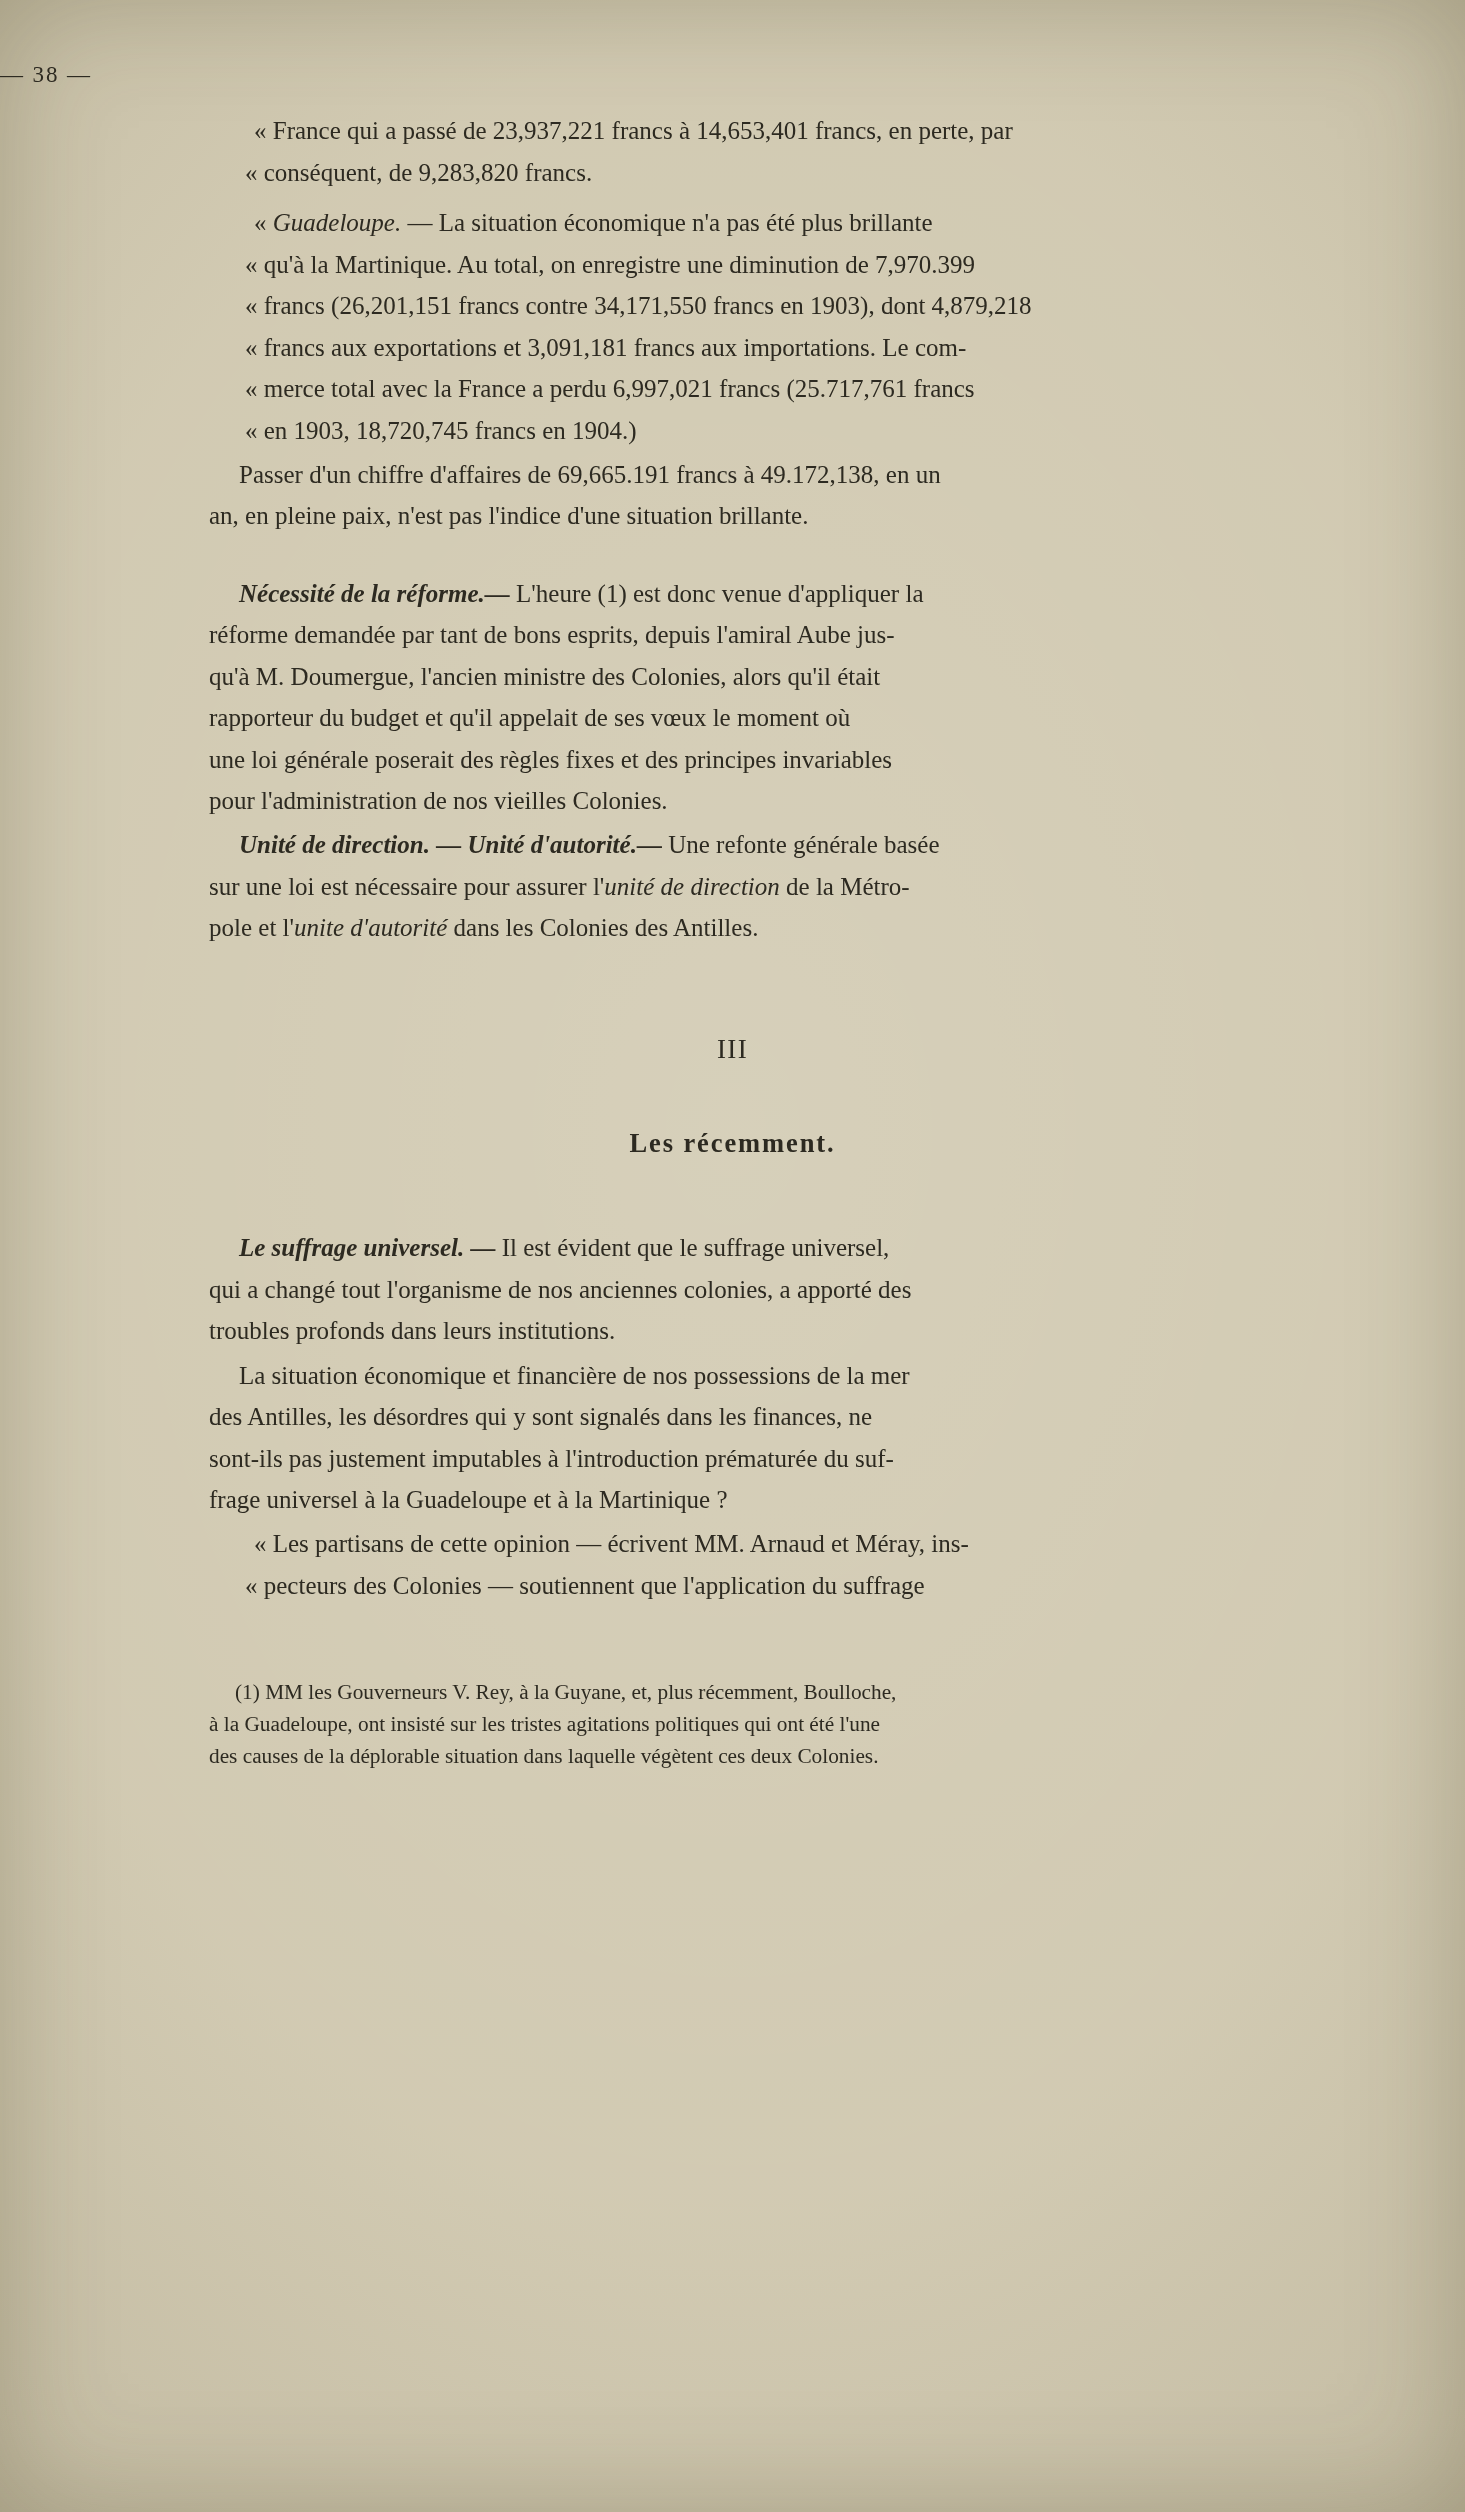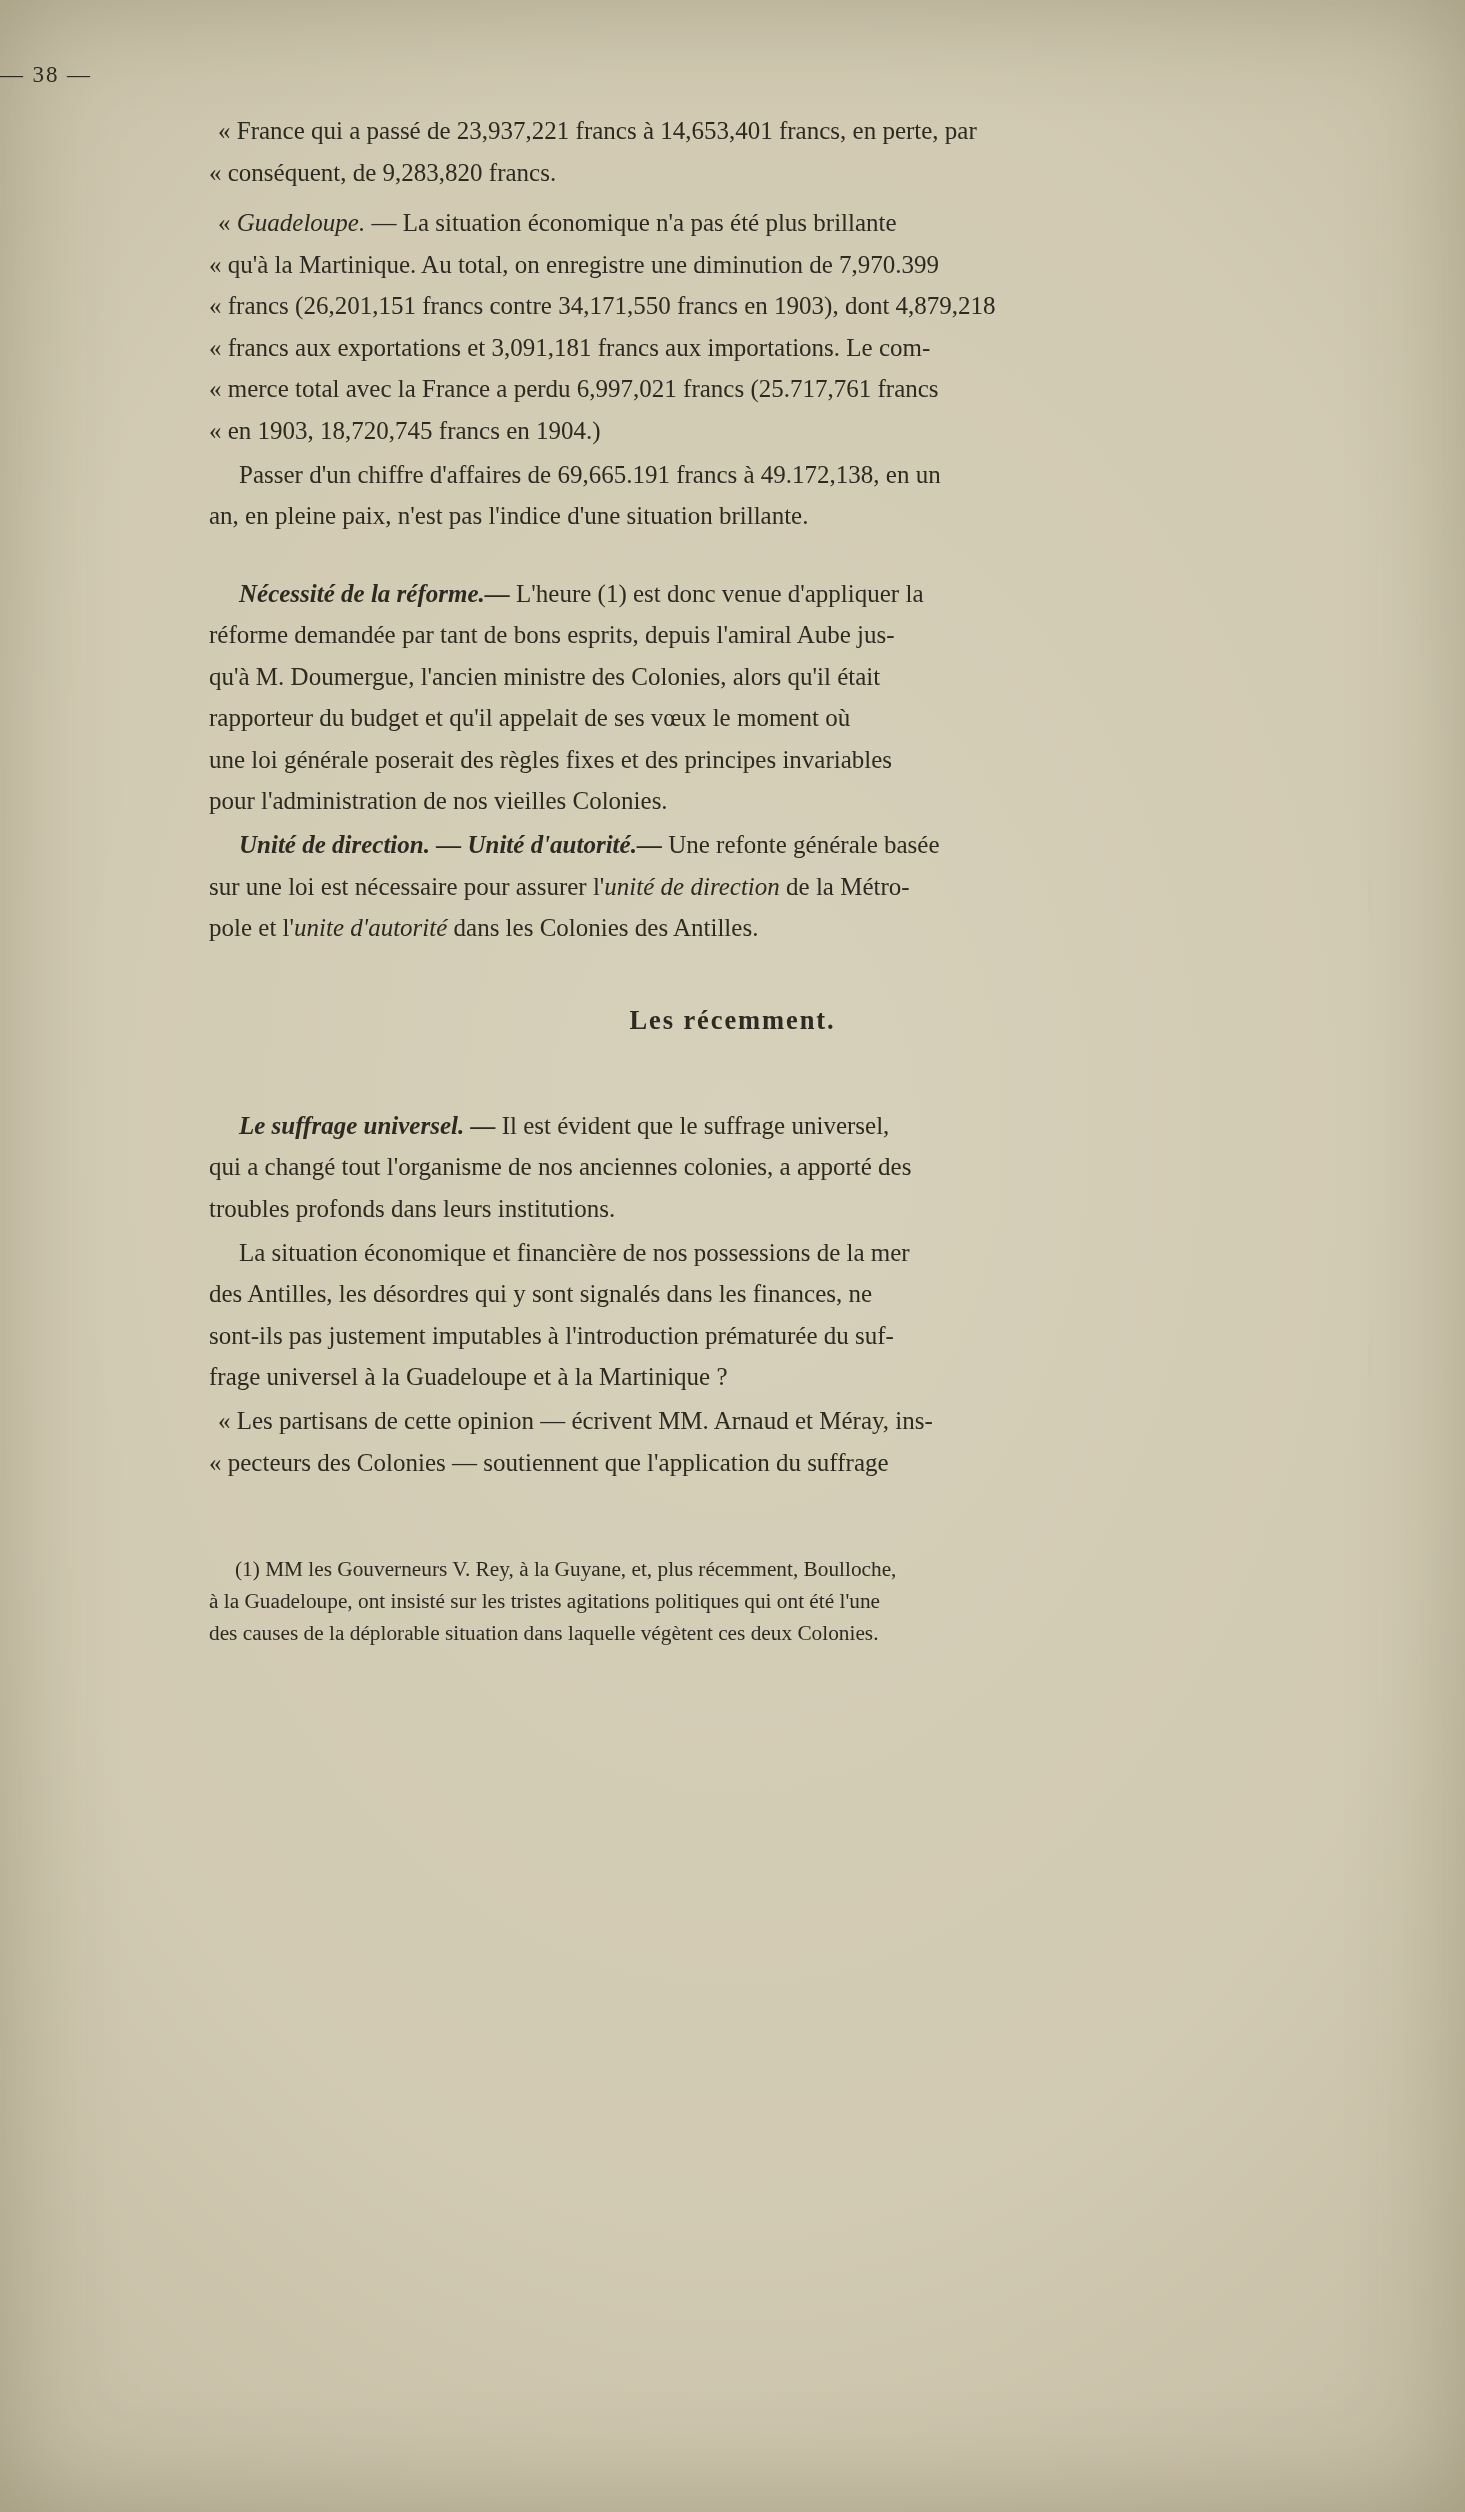--- a/index.html
+++ b/index.html
@@ -34,21 +34,21 @@
     width: 1047px;
     margin: 22px auto 0;
     font-size: 25px;
     line-height: 1.66;
   }
   .para {
     margin: 0 0 2.6px 0;
     white-space: pre-line;
     text-align: left;
   }
-  .para.quote { text-indent: 9px; }
+  .para.quote { text-indent: 9px; margin-left: 36px; }
   .para.body  { text-indent: 30px; }
   .para.space-before    { margin-top: 36px; }
   .para.space-before-sm { margin-top: 9px; }
   .seg.normal { }
   .seg.italic { font-style: italic; }
   .seg.bolditalic { font-style: italic; font-weight: 700; }
   .section-heading { text-align: center; }
   .section-number {
     margin-top: 78px;
     font-size: 27px;
@@ -94,20 +94,21 @@
 qu'à M. Doumergue, l'ancien ministre des Colonies, alors qu'il était
 rapporteur du budget et qu'il appelait de ses vœux le moment où
 une loi générale poserait des règles fixes et des principes invariables
 pour l'administration de nos vieilles Colonies.</span></p>
         <p class="para body"><span class="seg bolditalic">Unité de direction. — Unité d'autorité.—</span><span class="seg normal"> Une refonte générale basée
 sur une loi est nécessaire pour assurer l'</span><span class="seg italic">unité de direction</span><span class="seg normal"> de la Métro-
 pole et l'</span><span class="seg italic">unite d'autorité</span><span class="seg normal"> dans les Colonies des Antilles.</span></p>
       </div>
 
     <div class="section-heading">
+      <div class="section-number">III</div>
       <div class="section-title">Les récemment.</div>
     </div>
 
     <div id="block-2">
         <p class="para body"><span class="seg bolditalic">Le suffrage universel. —</span><span class="seg normal"> Il est évident que le suffrage universel,
 qui a changé tout l'organisme de nos anciennes colonies, a apporté des
 troubles profonds dans leurs institutions.</span></p>
         <p class="para body"><span class="seg normal">La situation économique et financière de nos possessions de la mer
 des Antilles, les désordres qui y sont signalés dans les finances, ne
 sont-ils pas justement imputables à l'introduction prématurée du suf-

